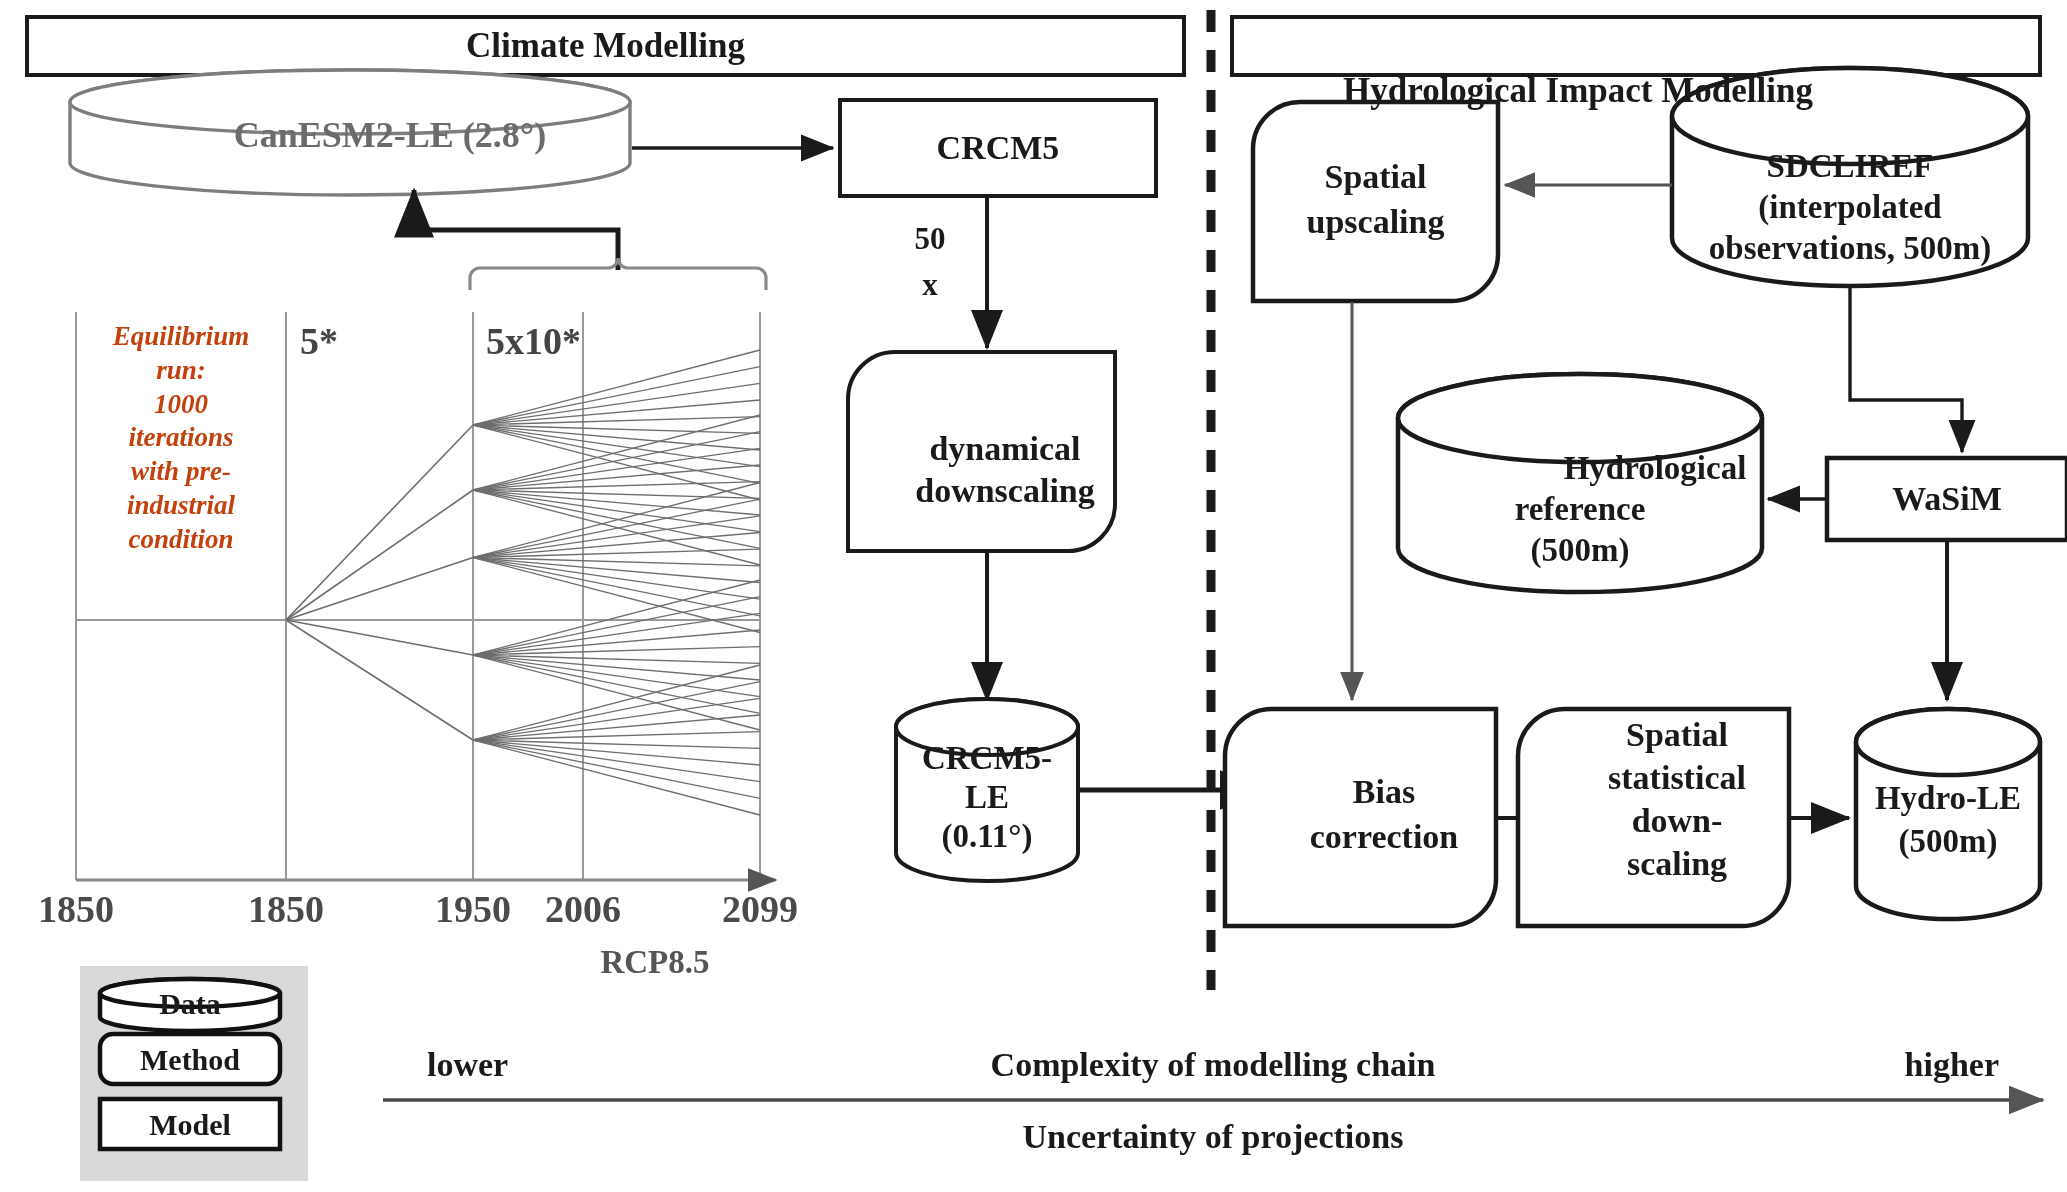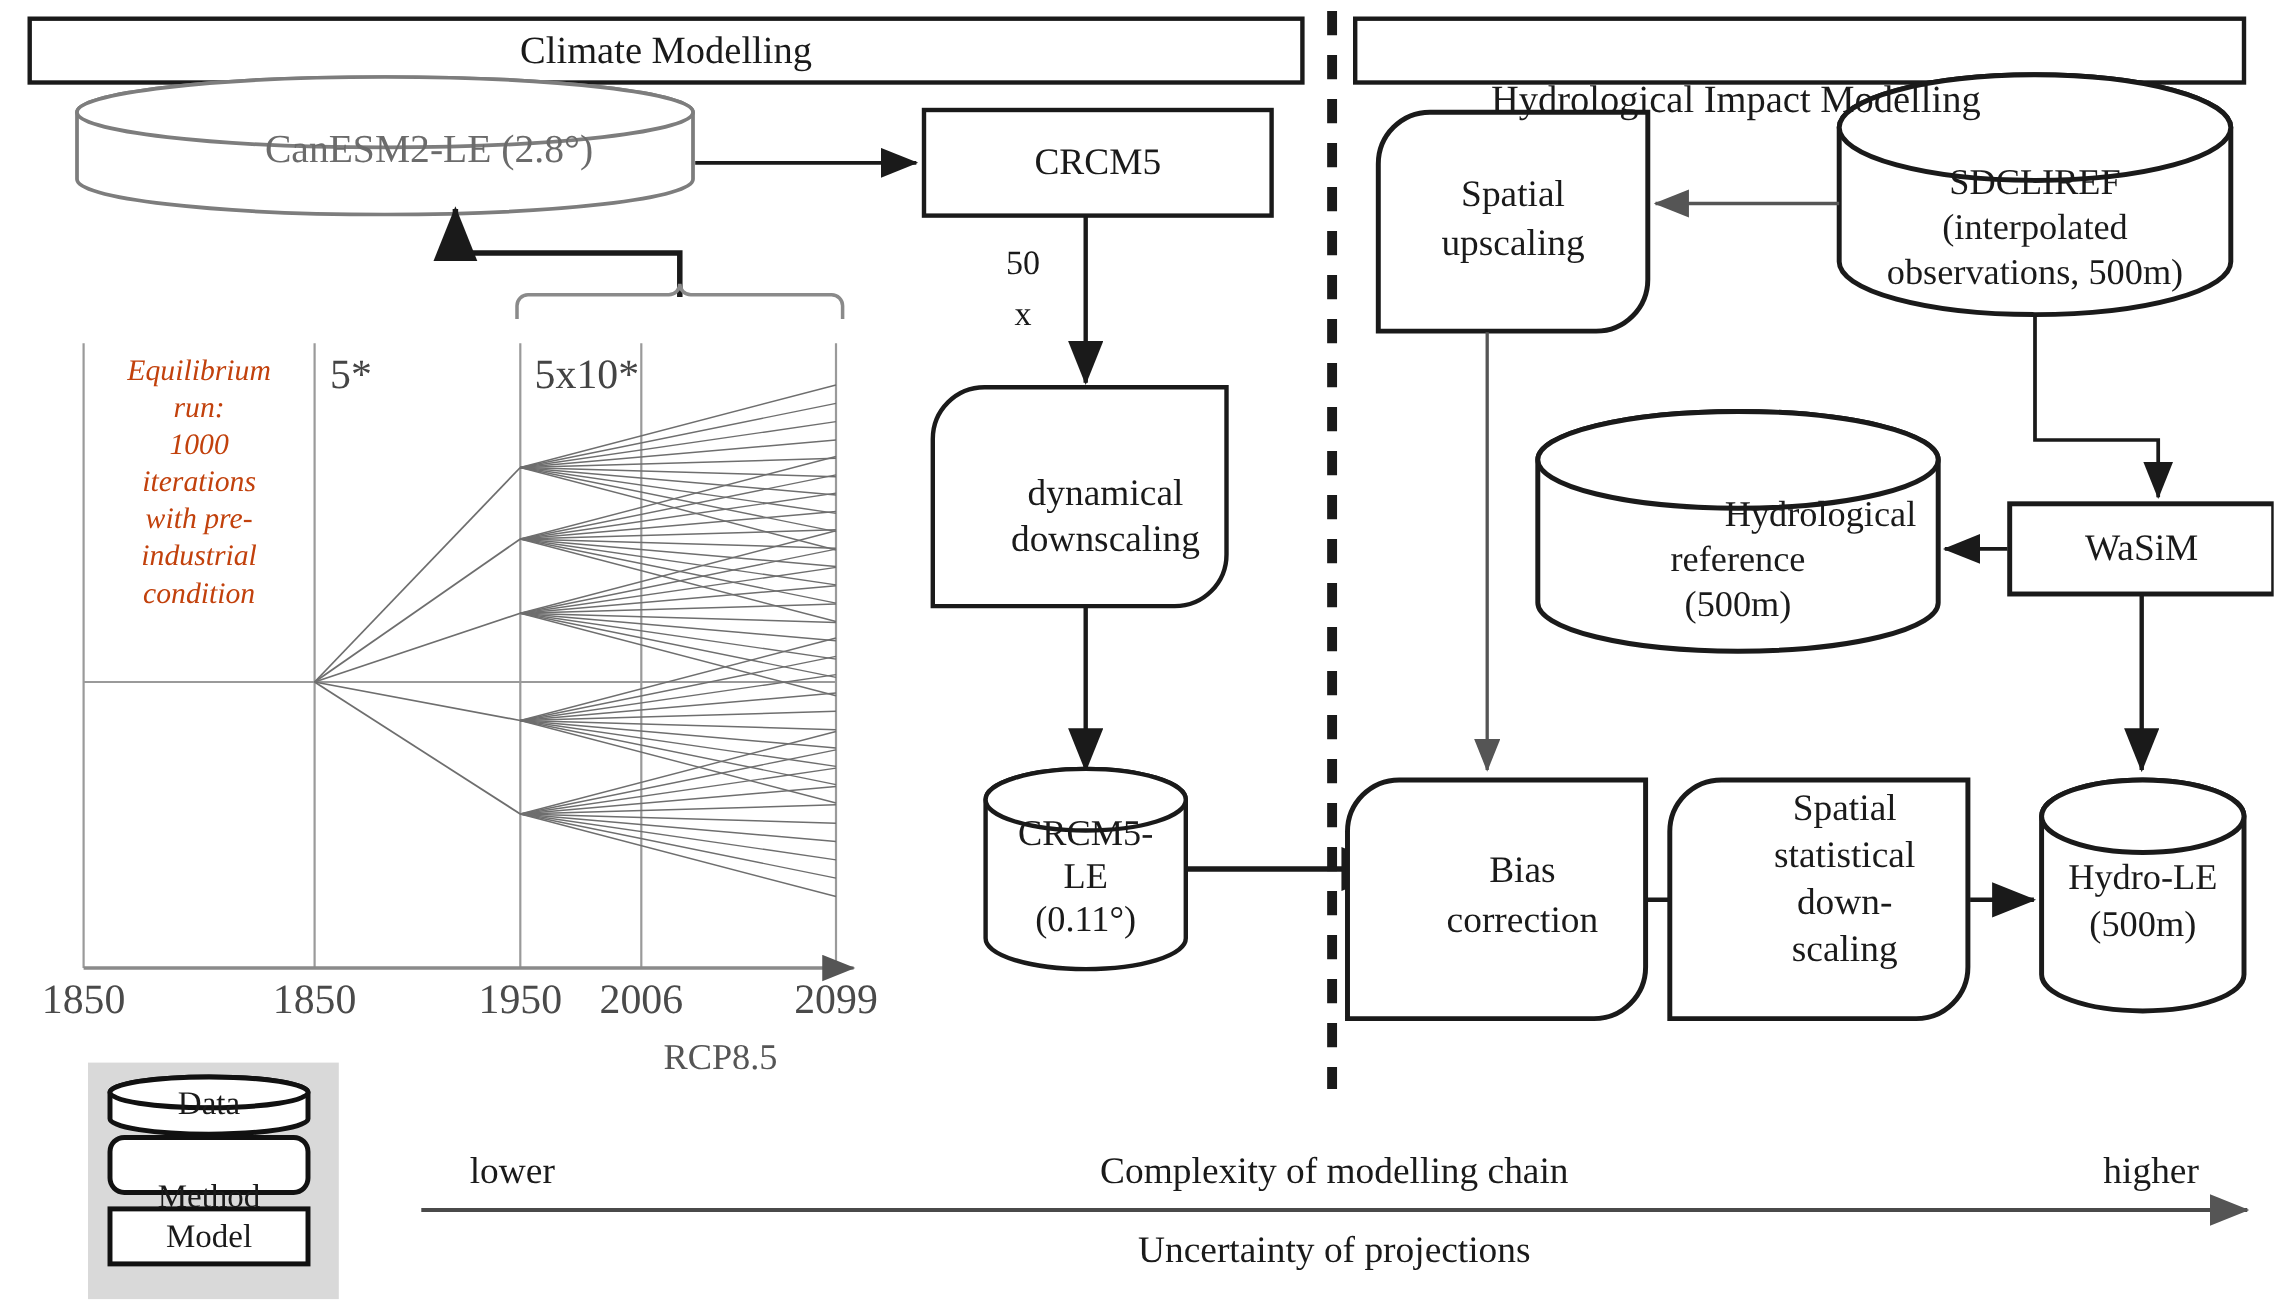--- a/index.html
+++ b/index.html
@@ -1,19 +1,19 @@
 <!DOCTYPE html>
 <html><head>
 <meta charset="utf-8">
 <style>
   html,body{margin:0;padding:0;background:#ffffff;}
   body{width:2067px;height:1192px;position:relative;overflow:hidden;
        font-family:"Liberation Serif","DejaVu Serif",serif;color:#1a1a1a;}
   #svg-root{position:absolute;left:0;top:0;width:2067px;height:1192px;}
-  .txt{position:absolute;text-align:center;line-height:1.12;color:#1a1a1a;}
+  .txt{position:absolute;text-align:center;line-height:1.12;color:#1a1a1a;font-weight:bold;}
   .hdr{font-size:35px;}
   .boxlbl{font-size:34px;}
   .cyllbl{font-size:33px;}
   .smlbl{font-size:31px;}
   .axlbl{font-size:38px;color:#4a4a4a;}
   .ital{font-style:italic;font-size:27px;color:#c2410c;text-align:center;line-height:1.25;}
   .legend-lbl{font-size:30px;}
 </style>
 </head>
 <body>
@@ -201,21 +201,21 @@
 <div class="txt" style="left:486px;top:320px;width:150px;text-align:left;font-size:38px;color:#444;">5x10*</div>
 
 <div class="txt axlbl" style="left:6px;top:888px;width:140px;">1850</div>
 <div class="txt axlbl" style="left:216px;top:888px;width:140px;">1850</div>
 <div class="txt axlbl" style="left:403px;top:888px;width:140px;">1950</div>
 <div class="txt axlbl" style="left:513px;top:888px;width:140px;">2006</div>
 <div class="txt axlbl" style="left:690px;top:888px;width:140px;">2099</div>
 <div class="txt" style="left:560px;top:944px;width:190px;font-size:33px;color:#555;">RCP8.5</div>
 
 <div class="txt legend-lbl" style="left:100px;top:987px;width:180px;">Data</div>
-<div class="txt legend-lbl" style="left:100px;top:1043px;width:180px;margin-top:28px;">Method</div>
+<div class="txt legend-lbl" style="left:100px;top:1043px;width:180px;">Method</div>
 <div class="txt legend-lbl" style="left:100px;top:1108px;width:180px;">Model</div>
 
 <div class="txt boxlbl" style="left:1253px;top:158px;width:245px;">Spatial</div>
 <div class="txt boxlbl" style="left:1253px;top:203px;width:245px;">upscaling</div>
 
 <div class="txt cyllbl" style="left:1672px;top:148px;width:356px;">SDCLIREF</div>
 <div class="txt cyllbl" style="left:1672px;top:189px;width:356px;">(interpolated</div>
 <div class="txt cyllbl" style="left:1672px;top:230px;width:356px;">observations, 500m)</div>
 
 <div class="txt cyllbl" style="left:1473px;top:450px;width:364px;">Hydrological</div>

